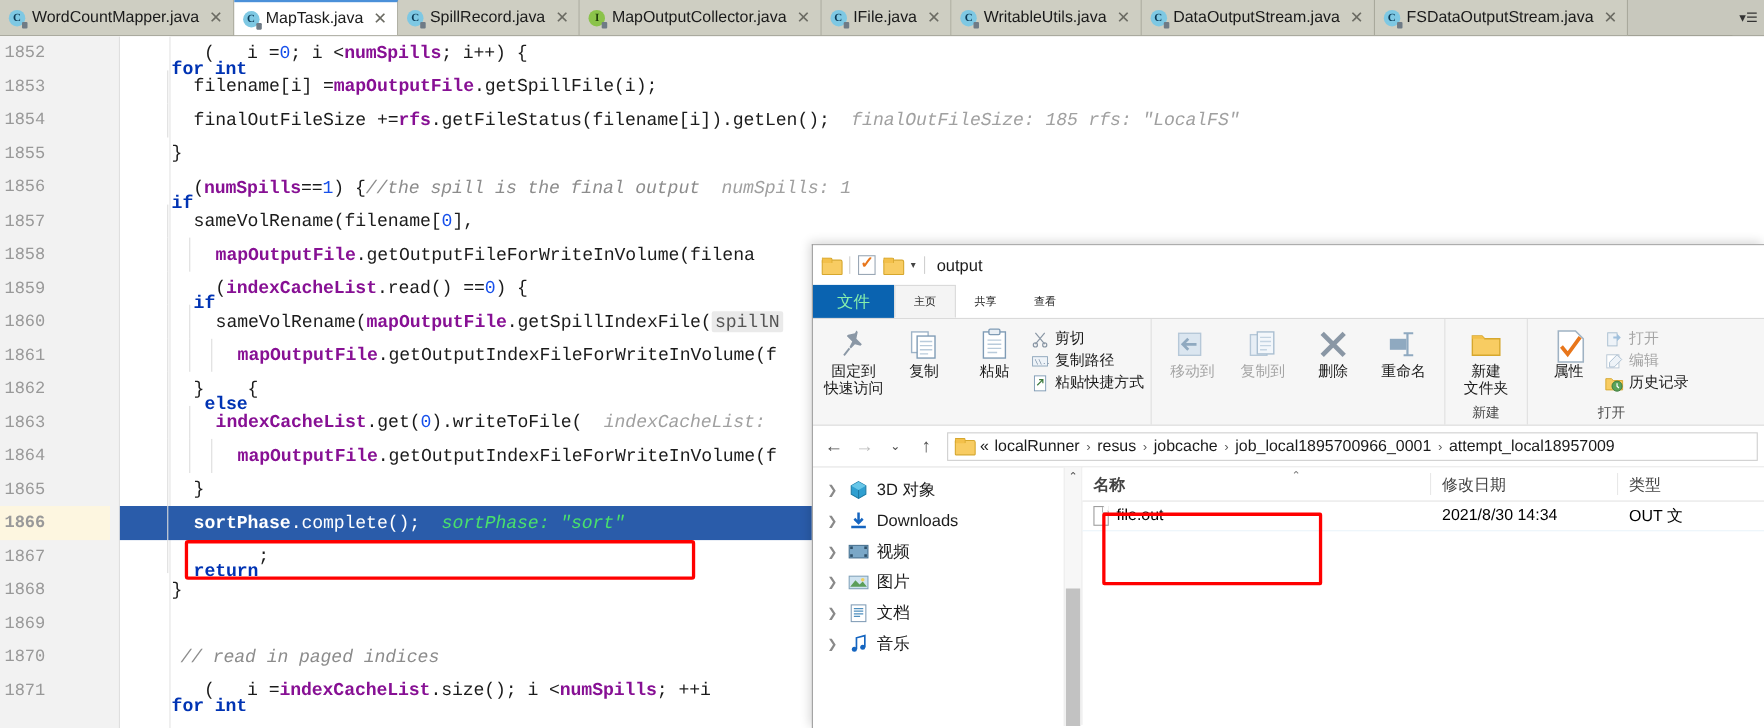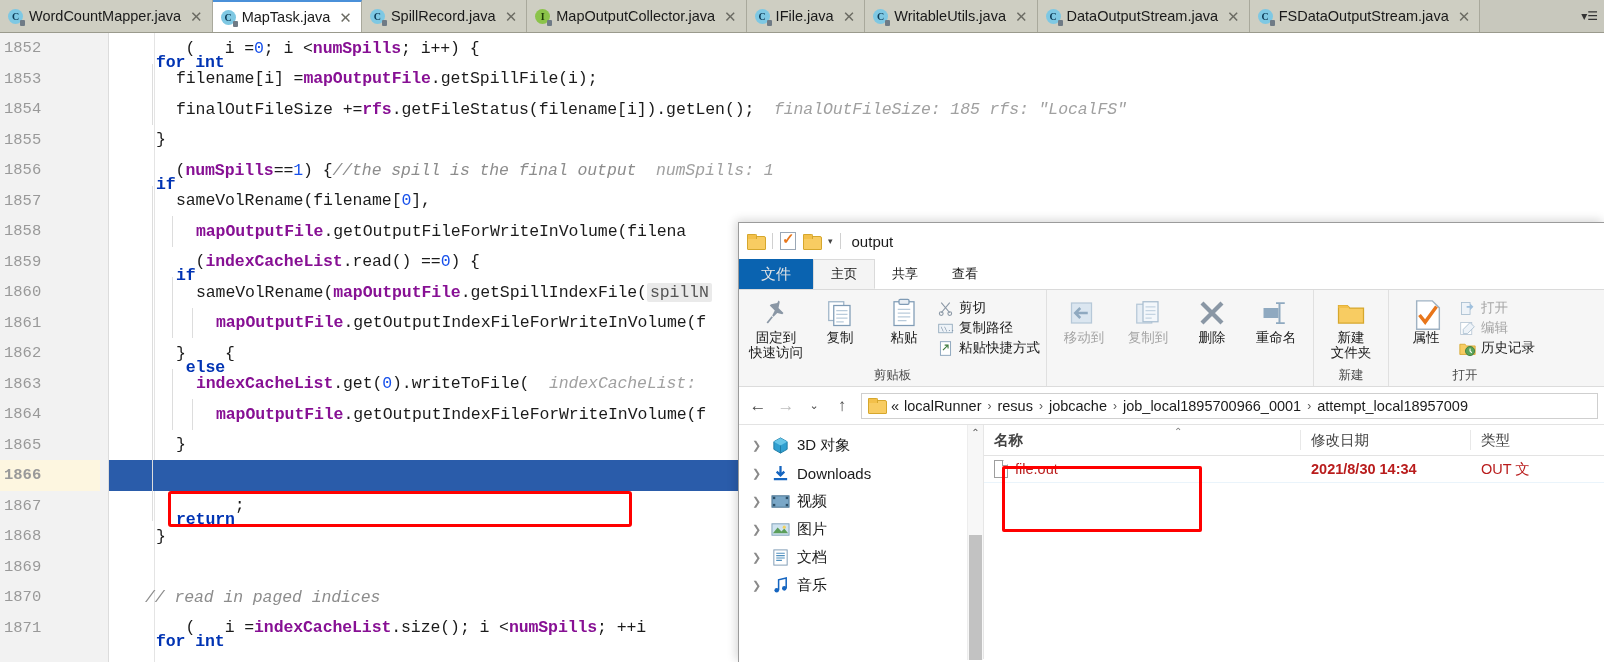--- a/index.html
+++ b/index.html
@@ -189,23 +189,23 @@
   .caret-dn { font-size: 9px; color: #444; }
   .ex-title-text { font-size: 15px; color: #1b1b1b; margin-left: 4px; }
 
   .ribbon-tabs {
     height: 31px; display: flex; align-items: stretch;
     background: #ffffff;
     border-bottom: 1px solid #dadada;
   }
   .rtab {
     display: flex; align-items: center; justify-content: center;
-    padding: 0 17px; font-size: 13px; color: #1b1b1b;
-  }
-  .rtab.file { background: #0a63b0; color: #e5e5e5; font-size: 15px; padding: 0 22px; }
+    padding: 0 17px; font-size: 10px; color: #1b1b1b;
+  }
+  .rtab.file { background: #0a63b0; color: #86efac; font-size: 15px; padding: 0 22px; }
   .rtab.sel { background: #f4f4f4; border: 1px solid #dadada; border-bottom-color: #f4f4f4; }
 
   .ribbon {
     height: 97px; background: #f6f6f6;
     border-bottom: 1px solid #dcdcdc;
     display: flex; align-items: stretch;
     position: relative;
   }
   .rgroup { position: relative; display: flex; flex-direction: column; }
   .rgroup-body { flex: 1; display: flex; align-items: flex-start; padding: 4px 6px 0 6px; gap: 2px; }
@@ -282,25 +282,25 @@
   .hcol {
     font-size: 14.5px; color: #444; padding-left: 10px;
     border-right: 1px solid #e8e8e8; height: 20px; display: flex; align-items: center;
   }
   .hcol.name { width: 317px; font-weight: bold; }
   .hcol.date { width: 170px; }
   .hcol.type { width: 120px; border-right: none; }
   .frow {
     height: 27px; display: flex; align-items: center;
     border-bottom: 1px solid #eaf4fb;
-    font-size: 14.5px; color: #b91c1c;
+    font-size: 14.5px; color: #000000;
   }
   .fcell { padding-left: 10px; display: flex; align-items: center; gap: 7px; }
   .fcell.name { width: 317px; }
-  .fcell.date { width: 170px; font-weight: bold; }
+  .fcell.date { width: 170px; }
   .fcell.type { width: 120px; }
   .file-ico {
     width: 14px; height: 18px; flex: 0 0 14px;
     background: #ffffff; border: 1px solid #9e9e9e; position: relative;
   }
   .file-ico::after {
     content: ""; position: absolute; right: -1px; top: -1px;
     border-left: 5px solid transparent; border-top: 5px solid #ffffff;
     border-right: 0; border-bottom: 0;
     box-shadow: -1px 1px 0 0 #9e9e9e;
@@ -483,20 +483,21 @@
             <span class="lno">1865</span>
             <span class="indentbar" style="left:152px"></span>
             <span class="codetext" style="left:176px">
               <span class="pl">}</span>
             </span>
           </div>
           <div class="cl sel">
             <div class="selbg"></div>
             <span class="lno">1866</span>
             <span class="indentbar" style="left:152px"></span>
+            <span class="codetext" style="left:176px"><span class="fld">sortPhase</span><span class="pl">.complete();</span>&nbsp;&nbsp;<span class="hint">sortPhase: "sort"</span></span>
           </div>
           <div class="cl">
             <span class="lno">1867</span>
             <span class="indentbar" style="left:152px"></span>
             <span class="codetext" style="left:176px">
               <span class="kw">return</span>
               <span class="pl">;</span>
             </span>
           </div>
           <div class="cl">
@@ -504,21 +505,21 @@
             <span class="codetext" style="left:156px">
               <span class="pl">}</span>
             </span>
           </div>
           <div class="cl">
             <span class="lno">1869</span>
             <span class="codetext" style="left:156px"></span>
           </div>
           <div class="cl">
             <span class="lno">1870</span>
-            <span class="codetext" style="left:145px">
+            <span class="codetext" style="left:164px">
               <span class="cmt">// read in paged indices</span>
             </span>
           </div>
           <div class="cl">
             <span class="lno">1871</span>
             <span class="codetext" style="left:156px">
               <span class="kw">for</span>
               <span class="pl"> (</span>
               <span class="kw">int</span>
               <span class="pl"> i = </span>
@@ -613,21 +614,20 @@
               </div>
               <div class="rbtn-sm">
                 <span class="mini-ico"><svg width="17" height="17" viewBox="0 0 20 20">
                     <rect x="4" y="2" width="12" height="16" fill="#fff" stroke="#7f9bb5"></rect>
                     <path d="M7 12l6-6M9 6h4v4" stroke="#3d7a3d" fill="none" stroke-width="1.3"></path>
                   </svg></span>
                 <span class="lbl">粘贴快捷方式</span>
               </div>
             </div>
           </div>
-          <div class="rgroup-label">剪贴板</div>
         </div>
         <div class="rgroup">
           <div class="rgroup-body">
             <div class="rbtn-lg">
               <span class="ico-pin"><svg width="30" height="30" viewBox="0 0 24 24">
                   <rect x="2" y="4" width="16" height="16" fill="#dbe6f0" stroke="#b6c8d8"></rect>
                   <path d="M15 12H6m3-4l-4 4 4 4" stroke="#8fa9c0" stroke-width="2" fill="none"></path>
                 </svg></span>
               <span class="lbl dim">
                 <div>移动到</div>

